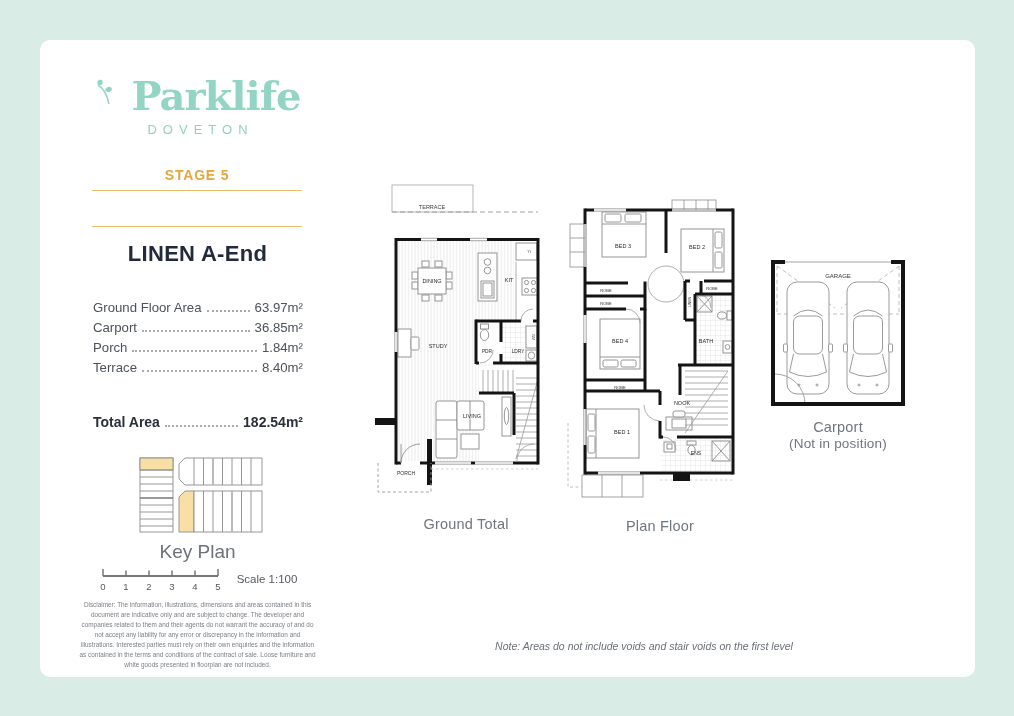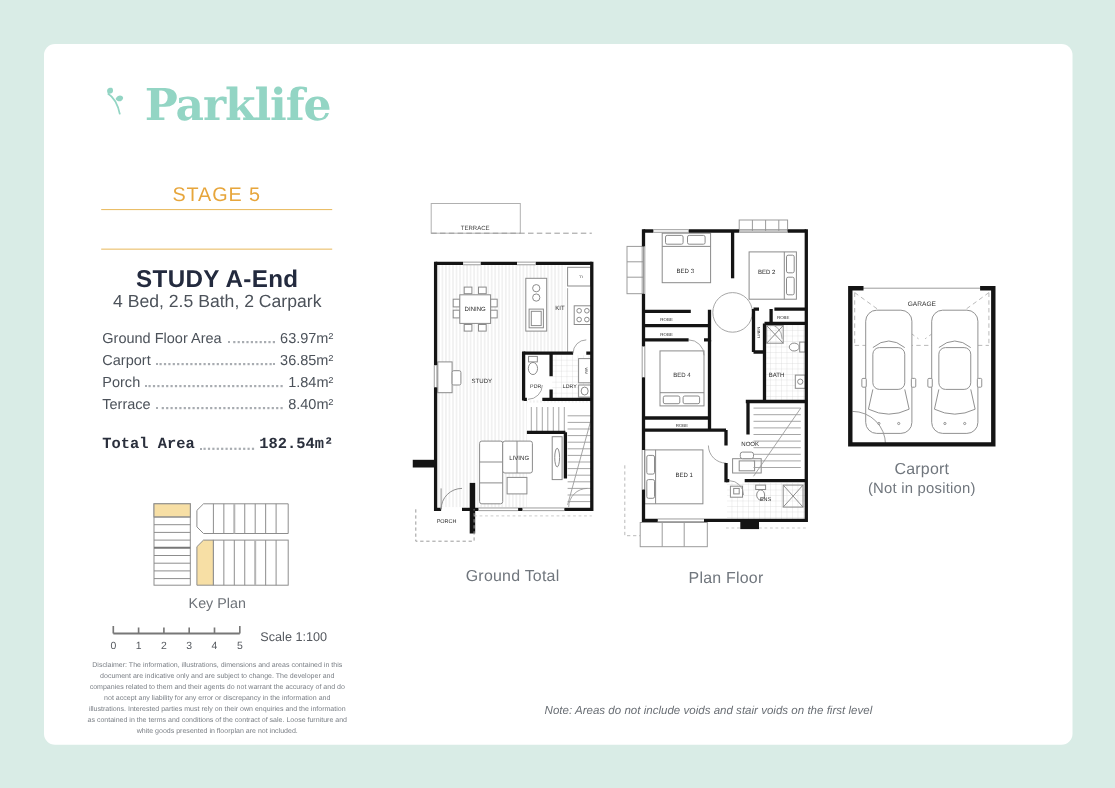--- a/index.html
+++ b/index.html
@@ -4,60 +4,60 @@
 <style>
   html,body{margin:0;padding:0;}
   #page{position:relative;width:1014px;height:716px;background:#d9ece6;font-family:"Liberation Sans",sans-serif;overflow:hidden;}
   .card{position:absolute;left:40px;top:40px;width:935px;height:637px;background:#ffffff;border-radius:10px;}
   .abs{position:absolute;}
   
   .logo-row{position:absolute;left:80px;top:76px;width:235px;display:flex;justify-content:center;align-items:flex-start;gap:15px;}
   .wordmark{font-family:"DejaVu Serif",serif;font-weight:700;font-size:40px;line-height:1;color:#93d5c4;letter-spacing:-1px;}
   .leaf{margin:2px 2px 0 0;}
   .brand-loc{position:absolute;left:80px;top:122px;width:235px;text-align:center;color:#8fd2c2;font-size:13px;letter-spacing:6px;padding-left:6px;box-sizing:border-box;}
-  .stage{position:absolute;left:92px;top:167px;width:210px;text-align:center;color:#e7a63c;font-weight:400;font-size:18px;letter-spacing:.8px;}
+  .stage{position:absolute;left:92px;top:167px;width:210px;text-align:center;color:#e7a63c;font-weight:700;font-size:14px;letter-spacing:.8px;}
   .gold-line{position:absolute;left:92px;width:210px;border-top:1.6px solid #eabe68;}
   .lot{position:absolute;left:92px;top:200px;width:210px;text-align:center;color:#e7a63c;font-size:17.5px;letter-spacing:.4px;}
   .type-title{position:absolute;left:80px;top:241px;width:235px;text-align:center;color:#232a3e;font-weight:800;font-size:22px;letter-spacing:.3px;}
   .type-sub{position:absolute;left:80px;top:266px;width:235px;text-align:center;color:#4c525a;font-size:16px;}
   .areas{position:absolute;left:93px;top:300px;width:210px;color:#4c525a;font-size:13.2px;}
   .arow{display:flex;align-items:flex-end;margin-bottom:5px;}
   .arow .lbl{white-space:nowrap;}
   .arow .dots{flex:1;border-bottom:2px dotted #a8acb1;margin:0 5px 3px 5px;min-width:10px;}
   .arow .val{white-space:nowrap;}
   .gap8{height:7px;}
-  .arow.total{font-weight:700;color:#2a2f3c;font-size:14px;margin-top:2px;font-family:Liberation Mono, monospace;}
-  .keyplan-label{position:absolute;left:80px;top:541px;width:235px;text-align:center;color:#6d7278;font-size:13px;}
+  .arow.total{font-weight:700;color:#2a2f3c;font-size:14px;margin-top:20px;}
+  .keyplan-label{position:absolute;left:80px;top:541px;width:235px;text-align:center;color:#6d7278;font-size:19px;}
   .disclaimer{position:absolute;left:77px;top:600px;width:241px;text-align:center;color:#7a7f85;font-size:6.4px;line-height:1.55;}
   
   .plan-caption{position:absolute;color:#70767d;font-size:14.5px;text-align:center;letter-spacing:.2px;}
   .note{position:absolute;left:434px;top:640px;width:420px;text-align:center;color:#6a6f75;font-size:10.5px;font-style:italic;}
   svg text{font-family:"Liberation Sans",sans-serif;}
 </style>
 </head>
 <body>
 
 <div id="page">
   <div class="card"></div>
 
   <div class="logo-row">
     <svg class="leaf" width="20" height="30" viewBox="0 0 20 30">
       <path d="M14 26 C12 16 8 10 3 7" stroke="#93d5c4" stroke-width="1.6" fill="none"></path>
       <path d="M3 7 C1 3 4 1 7 2 C9 5 7 8 3 7 Z" fill="#93d5c4"></path>
       <path d="M10 12 C12 8 16 8 17 11 C16 15 12 15 10 12 Z" fill="#93d5c4"></path>
     </svg>
     <div class="wordmark">Parklife</div>
   </div>
+  <div class="brand-loc">DOVETON</div>
 
   <div class="stage">STAGE 5</div>
   <div class="gold-line" style="top:190px;"></div>
   <div class="gold-line" style="top:226px;"></div>
 
-  <div class="type-title">STUDY A-End</div>
-  <div class="type-sub">4 Bed, 2.5 Bath, 2 Carpark</div>
+  <div class="type-title">LINEN A-End</div>
 
   <div class="areas">
     <div class="arow">
         <span class="lbl">Ground Floor Area</span>
         <span class="dots"></span>
         <span class="val">63.97m²</span>
       </div>
     <div class="arow">
         <span class="lbl">Carport</span>
         <span class="dots"></span>

